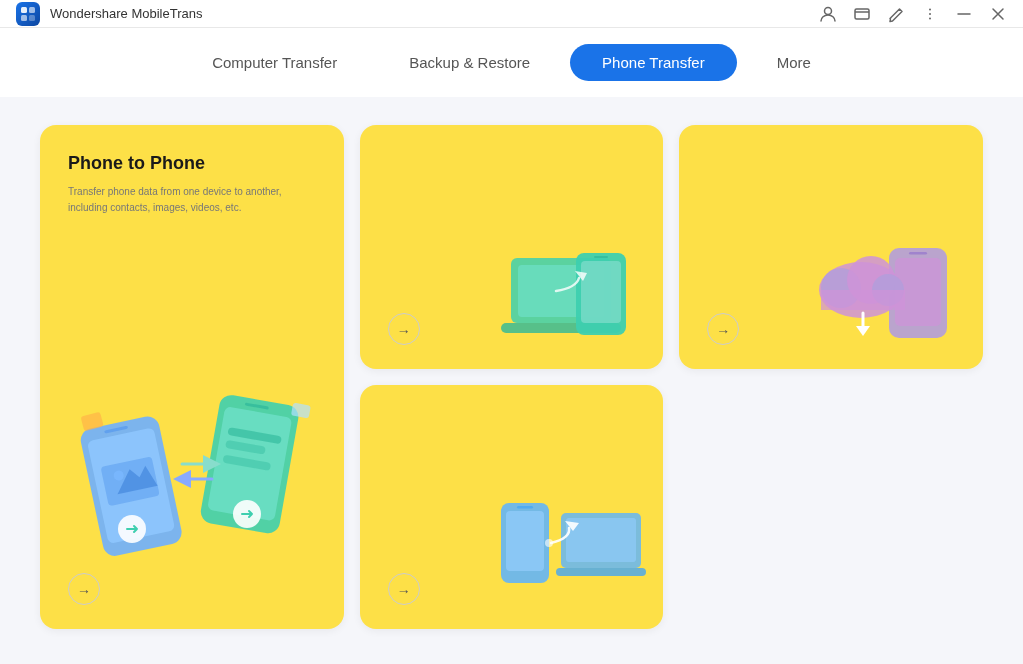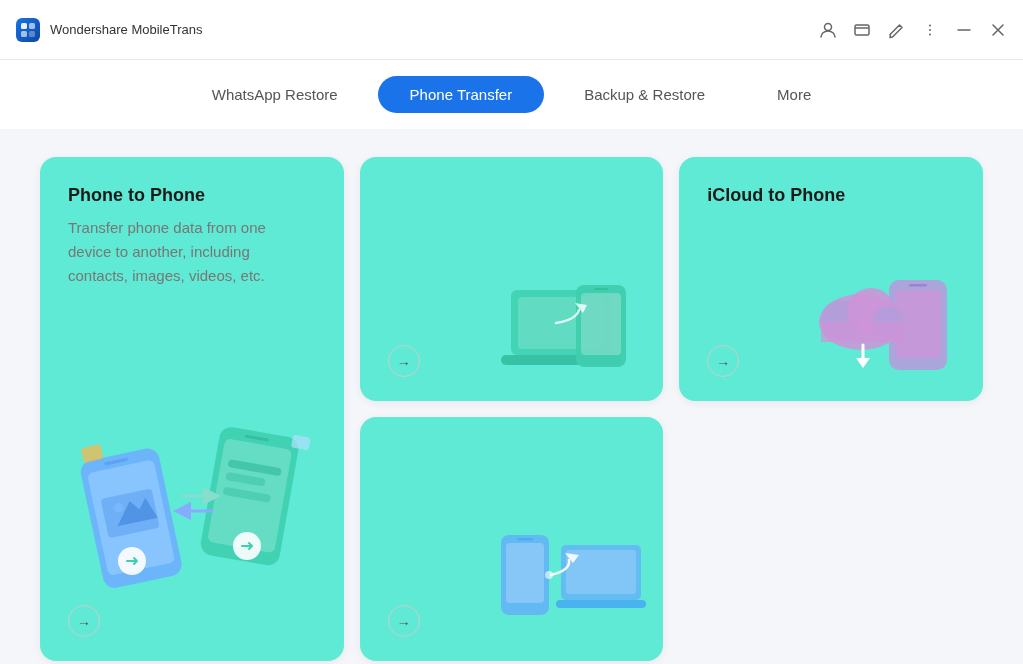--- a/index.html
+++ b/index.html
@@ -11,21 +11,21 @@
       overflow: hidden;
       position: relative;
     }
 
     
     .titlebar {
       display: flex;
       align-items: center;
       justify-content: space-between;
       background: #ffffff;
-      height: 60px;
+      height: 28px;
       padding: 0 16px;
       border-bottom: 1px solid #e8e8e8;
     }
     .titlebar-left {
       display: flex;
       align-items: center;
       gap: 10px;
     }
     .app-icon {
       width: 24px;
@@ -81,40 +81,40 @@
       padding: 28px 40px;
       height: calc(664px - 46px - 58px);
       display: grid;
       grid-template-columns: 1fr 1fr 1fr;
       grid-template-rows: 1fr 1fr;
       gap: 16px;
     }
 
     
     .card {
-      background: #5eead4;
+      background: #fde047;
       border-radius: 16px;
       padding: 28px;
       position: relative;
       overflow: hidden;
       cursor: pointer;
       transition: box-shadow 0.2s;
       box-shadow: 0 2px 8px rgba(0,0,0,0.06);
     }
     .card-large {
       grid-row: span 2;
     }
     .card-title {
       font-size: 18px;
       font-weight: 700;
       color: #1a1a1a;
       margin-bottom: 10px;
     }
     .card-desc {
-      font-size: 15px;
+      font-size: 10px;
       color: #777;
       line-height: 1.6;
       max-width: 220px;
     }
     .card-arrow {
       position: absolute;
       bottom: 24px;
       left: 28px;
       width: 32px;
       height: 32px;
@@ -188,23 +188,23 @@
     </div>
     <div class="titlebar-icon">
       <svg width="18" height="18" viewBox="0 0 18 18" fill="none">
         <path d="M4 4l10 10M14 4L4 14" stroke="#666" stroke-width="1.5" stroke-linecap="round"></path>
       </svg>
     </div>
   </div>
 </div>
 
 <div class="nav-wrapper">
-  <button class="nav-tab">WhatsApp Restore</button>
+  <button class="nav-tab">Computer Transfer</button>
+  <button class="nav-tab">Backup &amp; Restore</button>
   <button class="nav-tab active">Phone Transfer</button>
-  <button class="nav-tab">Backup &amp; Restore</button>
   <button class="nav-tab">More</button>
 </div>
 
 <div class="main-content">
 
   <div class="card card-large">
     <h2 class="card-title">Phone to Phone</h2>
     <p class="card-desc">Transfer phone data from one device to another, including contacts, images, videos, etc.</p>
 
     <div style="position:absolute; bottom:60px; left:10px; right:10px; display:flex; justify-content:center;">
@@ -279,21 +279,20 @@
           <rect x="18" y="3" width="14" height="2" rx="1" fill="#2db89a" opacity="0.7"></rect>
         </g>
 
         <path d="M65 68 Q85 65 88 55" stroke="white" stroke-width="2.5" stroke-linecap="round" fill="none" opacity="0.8"></path>
         <polygon points="84,48 92,58 96,50" fill="white" opacity="0.8"></polygon>
       </svg>
     </div>
   </div>
 
   <div class="card">
-    <h2 class="card-title">iCloud to Phone</h2>
     <div class="card-arrow">→</div>
 
     <div class="card-image">
       <svg width="160" height="130" viewBox="0 0 160 130">
 
         <g transform="translate(78, 25)">
           <rect x="0" y="0" width="58" height="90" rx="10" fill="#b39ddb" opacity="0.9"></rect>
           <rect x="6" y="10" width="46" height="68" rx="5" fill="#ce93d8" opacity="0.7"></rect>
           <rect x="20" y="4" width="18" height="2.5" rx="1.5" fill="#9575cd" opacity="0.7"></rect>
         </g>

